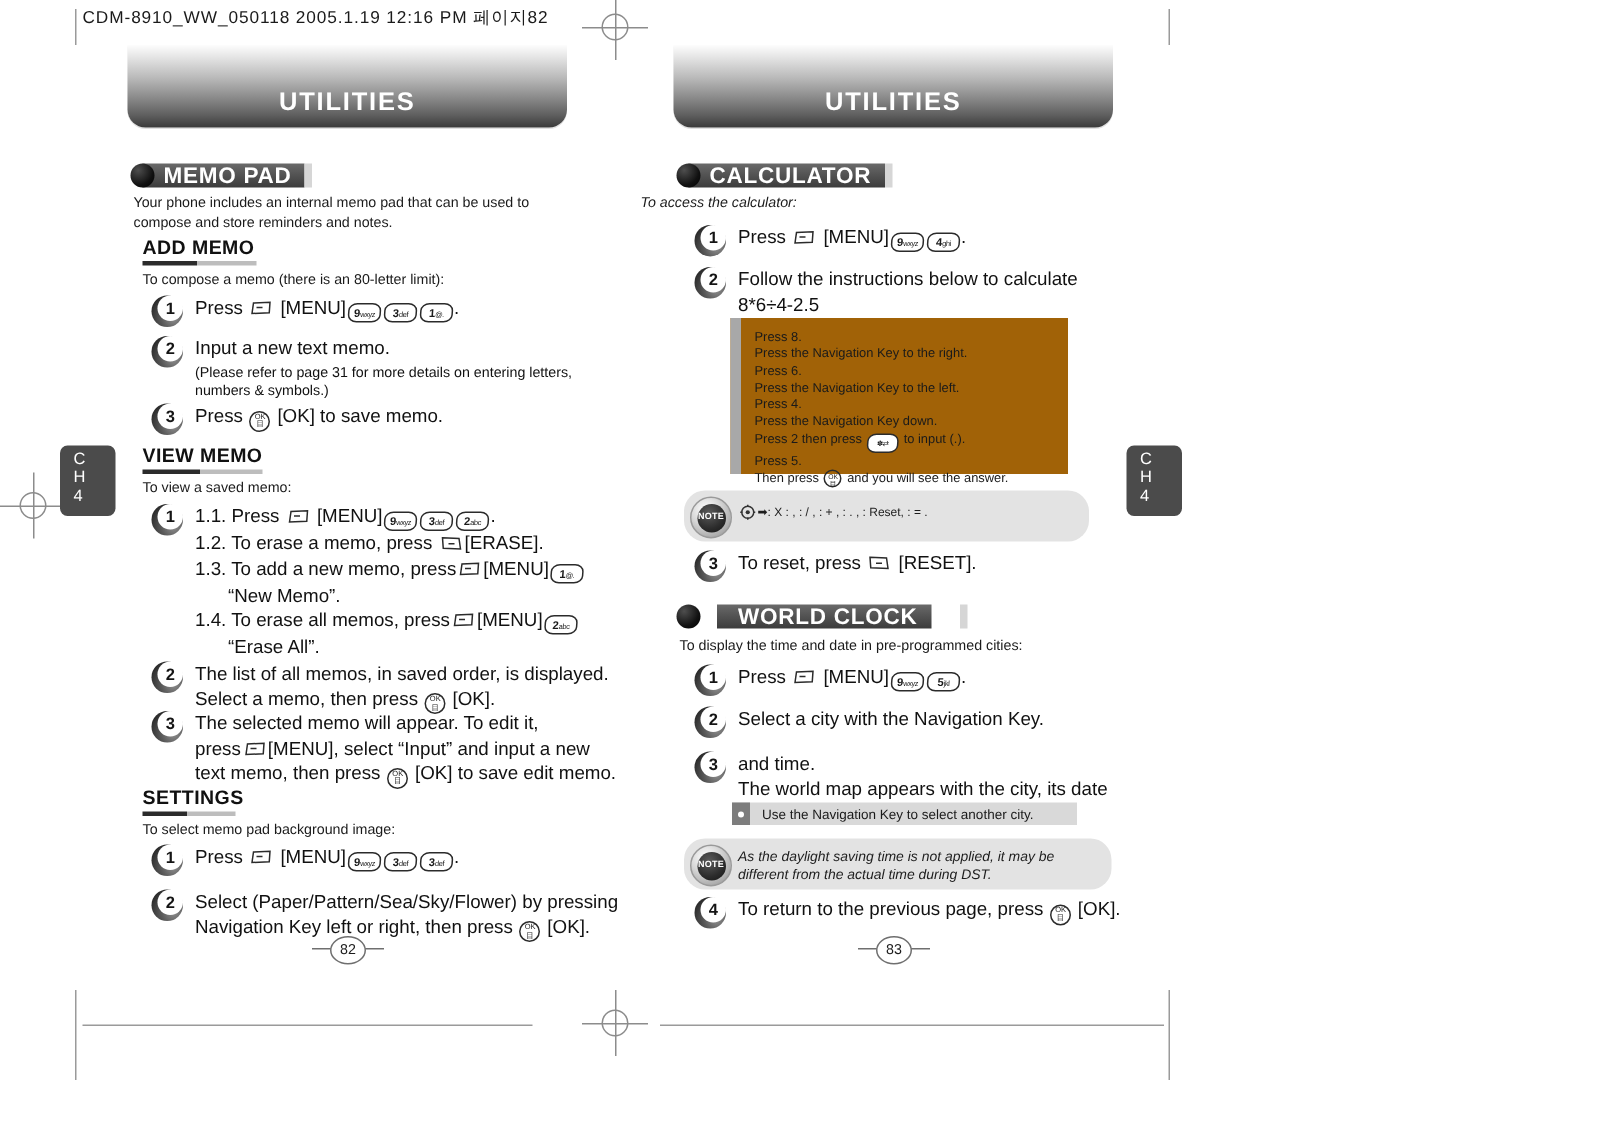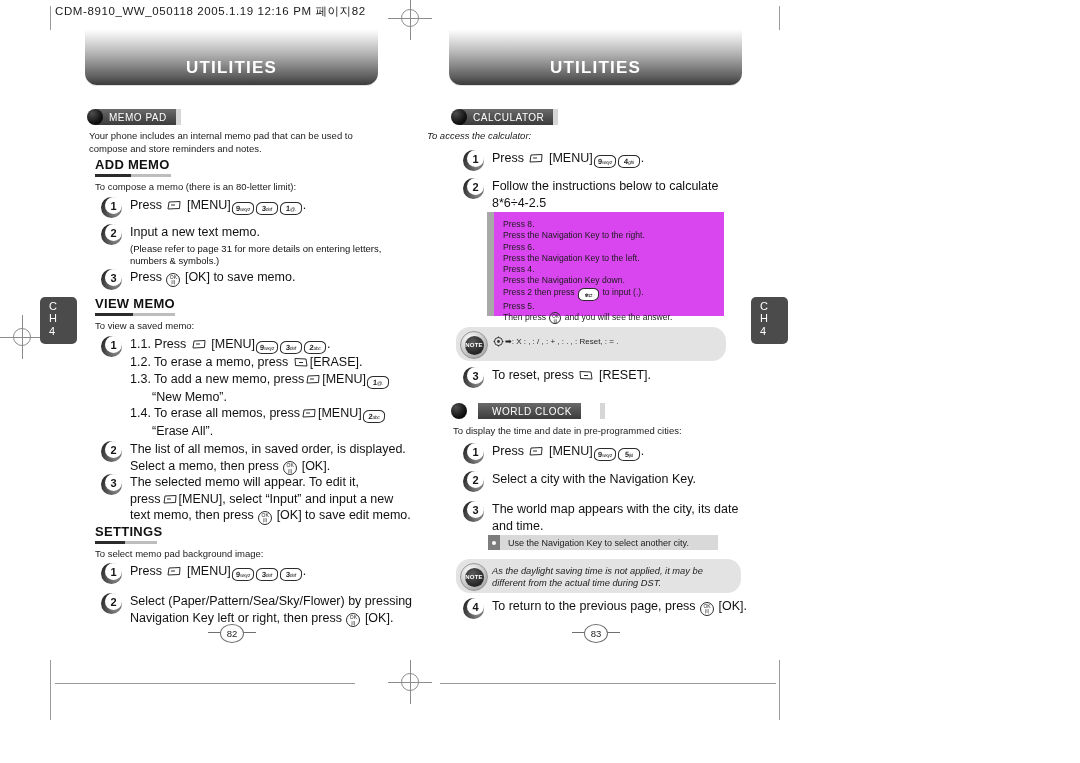--- a/index.html
+++ b/index.html
@@ -49,21 +49,21 @@
   
   .sec{position:absolute;height:16px;display:flex;align-items:center;}
   .sec .dot{
     width:16px;height:16px;border-radius:50%;
     background:radial-gradient(circle at 32% 28%, #4e4e4e 0%, #111 62%, #000 100%);
     flex:0 0 auto;position:relative;z-index:2;
   }
   .sec .lab{
     height:16px;margin-left:-8px;padding:0 9px 0 14px;
     background:linear-gradient(to bottom,#6a6a6a 0%,#545454 45%,#3c3c3c 100%);
-    color:#fff;font-size:10px;font-weight:normal;letter-spacing:.5px;
+    color:#fff;font-size:15px;font-weight:bold;letter-spacing:.5px;
     display:flex;align-items:center;
   }
   .sec .tail{width:5px;height:16px;background:#d6d6d6;}
 
   
   .sub{position:absolute;font-size:13px;font-weight:bold;letter-spacing:.3px;color:#111;}
   .subrule{position:absolute;height:3px;
     background:linear-gradient(to right,#2b2b2b 0%,#2b2b2b 48%,#bdbdbd 48%,#bdbdbd 100%);}
 
   
@@ -104,21 +104,21 @@
     display:inline-block;vertical-align:-3px;width:14px;height:14px;
     border:1px solid #2b2b2b;border-radius:50%;
     font-size:5px;line-height:5.5px;text-align:center;color:#1b1b1b;
     margin:0 1px;padding-top:1px;box-sizing:border-box;
   }
   .softL,.softR{display:inline-block;vertical-align:-2px;width:16px;height:11px;margin:0 1px;position:relative;}
   .softL svg,.softR svg{display:block;}
 
   
   .greybox{
-    position:absolute;background:#d946ef;padding-left:12px;
+    position:absolute;background:#a16207;
   }
   .greybox .barL{position:absolute;left:0;top:0;width:7px;height:100%;background:#a8a8a8;}
   .greybox .lines{position:absolute;left:16px;top:7px;right:8px;
     font-size:8.6px;line-height:11.3px;color:#1a1a1a;}
 
   
   .notebar{
     position:absolute;background:#e3e3e3;border-radius:14px;
   }
   .noteico{
@@ -494,22 +494,22 @@
     <div class="steptx">Select a city with the Navigation Key.</div>
   </div>
 
   <div class="step" style="left:463px;top:501px;">
     <div class="bullet">
       <div class="ball"></div>
         <div class="cut"></div>
       <div class="n">3</div>
     </div>
     <div class="steptx" style="width:295px;">
+      <div>and time.</div>
       <div>The world map appears with the city, its date</div>
-      <div>and time.</div>
     </div>
   </div>
 
   <div class="tipbar" style="left:488px;top:535px;width:230px;height:15px;">
     <div class="sq">
         <i></i>
       </div>
     <div class="tt">Use the Navigation Key to select another city.</div>
   </div>
 

